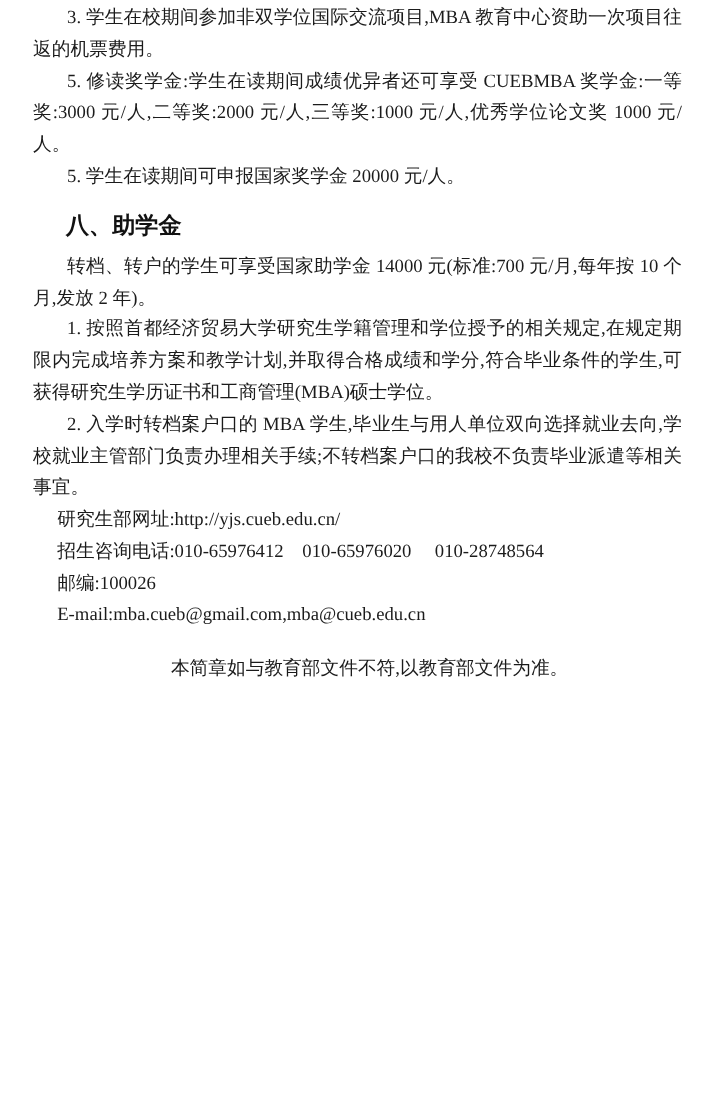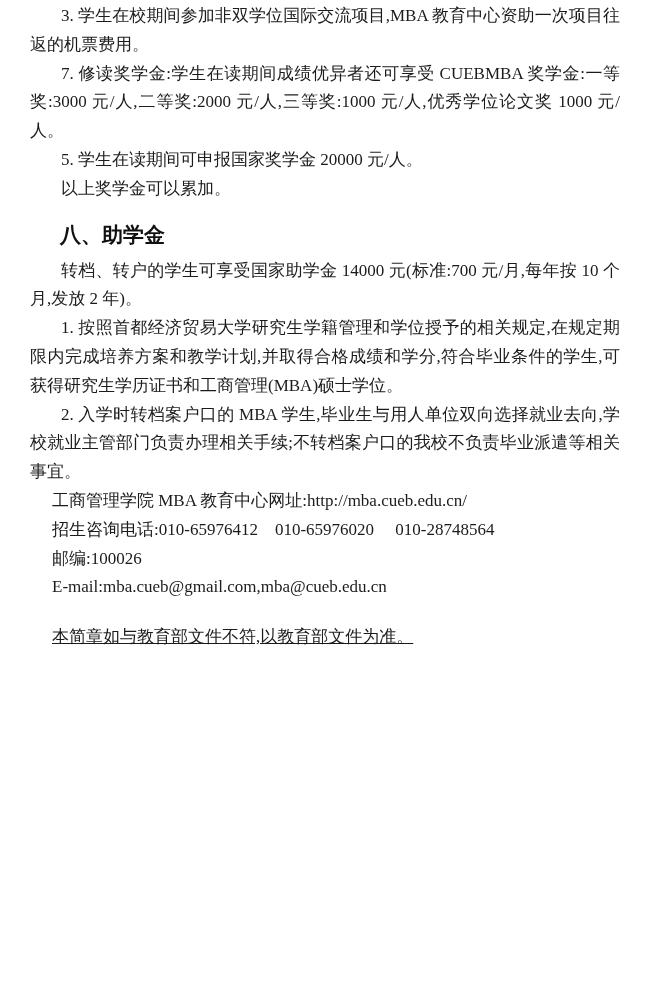--- a/index.html
+++ b/index.html
@@ -28,52 +28,50 @@
   p.body-para {
     text-indent: 31px;
   }
   p.contact-line {
     text-indent: 22px;
     text-align: left;
     white-space: pre-wrap;
   }
   p.footer-line {
     text-indent: 22px;
-    text-align: left;
-    text-decoration: underline;
+    text-align: center;
   }
   p.footer-first {
     margin-top: 21px;
   }
   h2.section-heading {
     margin: 16px 0 8px 0;
     font-size: 21px;
     line-height: 29px;
     font-weight: bold;
     text-indent: 30px;
     font-family: "Liberation Sans", "DejaVu Sans", sans-serif;
     color: #111111;
   }
 </style>
 </head>
 <body>
 
 <div class="page">
 
   <p class="body-para">3. 学生在校期间参加非双学位国际交流项目,MBA 教育中心资助一次项目往返的机票费用。</p>
-  <p class="body-para">7. 修读奖学金:学生在读期间成绩优异者还可享受 CUEBMBA 奖学金:一等奖:3000 元/人,二等奖:2000 元/人,三等奖:1000 元/人,优秀学位论文奖 1000 元/人。</p>
+  <p class="body-para">5. 修读奖学金:学生在读期间成绩优异者还可享受 CUEBMBA 奖学金:一等奖:3000 元/人,二等奖:2000 元/人,三等奖:1000 元/人,优秀学位论文奖 1000 元/人。</p>
   <p class="body-para">5. 学生在读期间可申报国家奖学金 20000 元/人。</p>
-  <p class="body-para">以上奖学金可以累加。</p>
 
   <h2 class="section-heading">八、助学金</h2>
   <p class="body-para">转档、转户的学生可享受国家助学金 14000 元(标准:700 元/月,每年按 10 个月,发放 2 年)。</p>
 
   <p class="body-para">1. 按照首都经济贸易大学研究生学籍管理和学位授予的相关规定,在规定期限内完成培养方案和教学计划,并取得合格成绩和学分,符合毕业条件的学生,可获得研究生学历证书和工商管理(MBA)硕士学位。</p>
   <p class="body-para">2. 入学时转档案户口的 MBA 学生,毕业生与用人单位双向选择就业去向,学校就业主管部门负责办理相关手续;不转档案户口的我校不负责毕业派遣等相关事宜。</p>
 
-  <p class="contact-line">工商管理学院 MBA 教育中心网址:http://mba.cueb.edu.cn/</p>
+  <p class="contact-line">研究生部网址:http://yjs.cueb.edu.cn/</p>
   <p class="contact-line">招生咨询电话:010-65976412    010-65976020     010-28748564</p>
   <p class="contact-line">邮编:100026</p>
   <p class="contact-line">E-mail:mba.cueb@gmail.com,mba@cueb.edu.cn</p>
 
   <p class="footer-line footer-first">本简章如与教育部文件不符,以教育部文件为准。</p>
 
 </div>
 
 </body></html>

